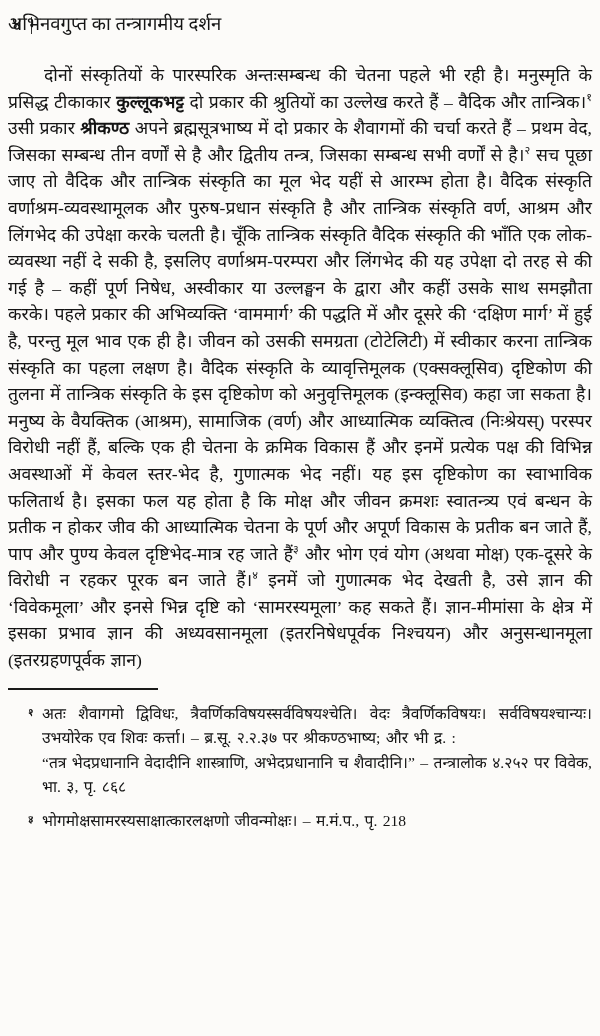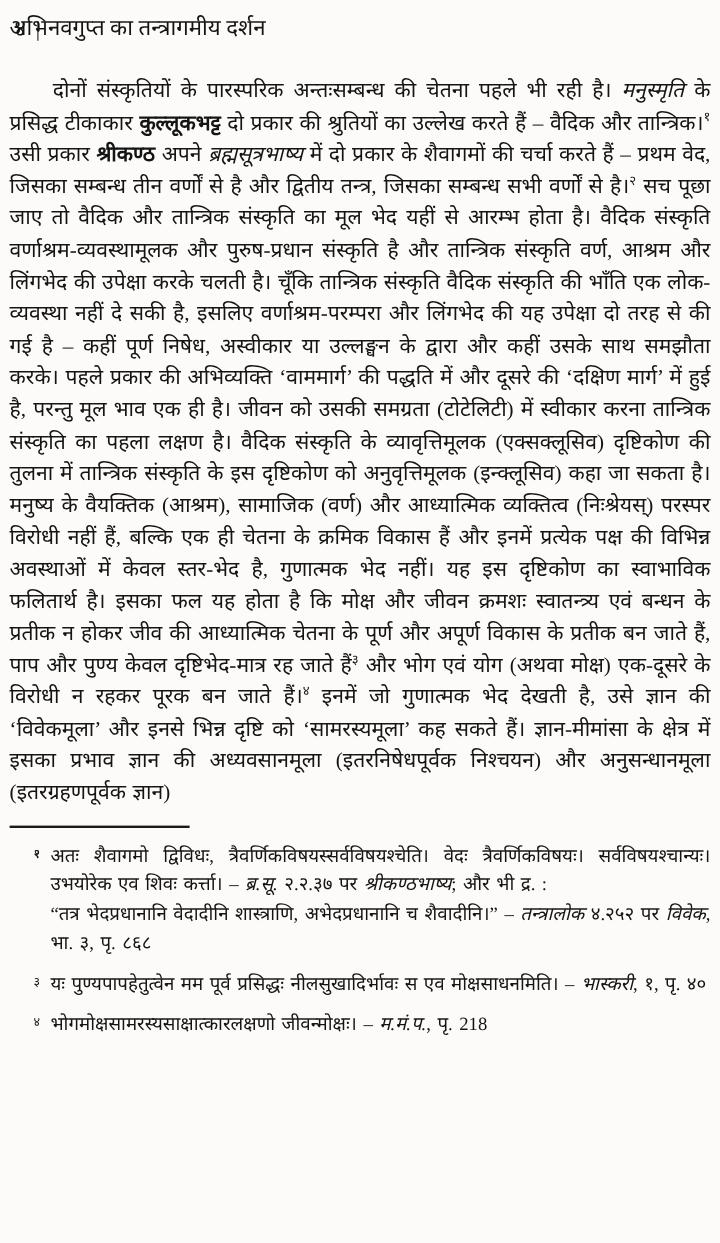--- a/index.html
+++ b/index.html
@@ -38,21 +38,21 @@
   .body-text { margin-top: 22px; }
   .body-para {
     margin: 0;
     font-size: 17.6px;
     line-height: 26.6px;
     text-align: justify;
     text-indent: 36px;
     word-spacing: 1px;
   }
   .seg-b { font-weight: bold; margin-top: 32px; }
-  .seg-i { font-style: italic; }
+  .seg-i { }
   sup.fnref {
     font-size: 11px;
     line-height: 0;
     vertical-align: super;
   }
   
   .fn-rule {
     border: none;
     border-top: 2px solid #1a1a1a;
     width: 150px;
@@ -95,21 +95,20 @@
   <section class="footnotes">
     <div class="fn">
       <sup class="fn-marker">१</sup>
     </div>
     <div class="fn">
       <sup class="fn-marker">२</sup>
       <span class="fn-text"><span>अतः शैवागमो द्विविधः, त्रैवर्णिकविषयस्सर्वविषयश्चेति। वेदः त्रैवर्णिकविषयः। सर्वविषयश्चान्यः। उभयोरेक एव शिवः कर्त्ता। – </span><span class="seg-i">ब्र.सू.</span><span> २.२.३७ पर </span><span class="seg-i">श्रीकण्ठभाष्य</span><span>; और भी द्र. :</span><br><span>“तत्र भेदप्रधानानि वेदादीनि शास्त्राणि, अभेदप्रधानानि च शैवादीनि।” – </span><span class="seg-i">तन्त्रालोक</span><span> ४.२५२ पर </span><span class="seg-i">विवेक</span><span>, भा. ३, पृ. ८६८</span></span>
     </div>
     <div class="fn">
       <sup class="fn-marker">३</sup>
-      <span class="fn-text"><span>यः पुण्यपापहेतुत्वेन मम पूर्व प्रसिद्धः नीलसुखादिर्भावः स एव मोक्षसाधनमिति। – </span><span class="seg-i">भास्करी</span><span>, १, पृ. ४०</span></span>
     </div>
     <div class="fn">
       <sup class="fn-marker">४</sup>
       <span class="fn-text"><span>भोगमोक्षसामरस्यसाक्षात्कारलक्षणो जीवन्मोक्षः। – </span><span class="seg-i">म.मं.प.</span><span>, पृ. 218</span></span>
     </div>
   </section>
 
 </div>
 
 </body></html>

